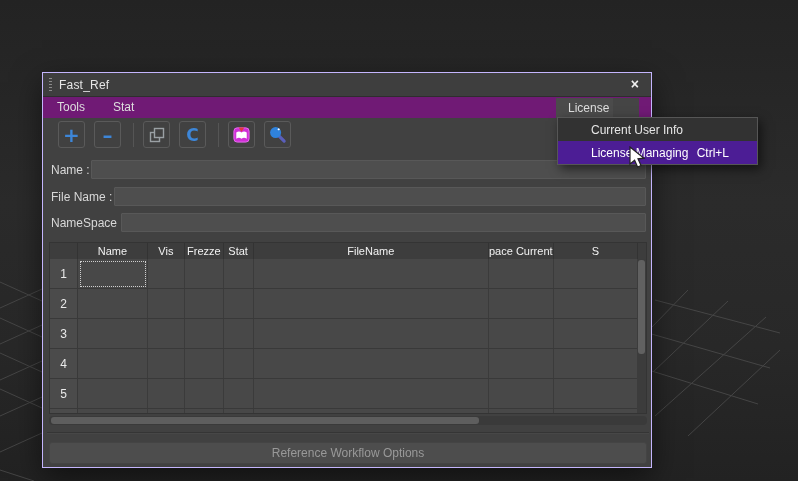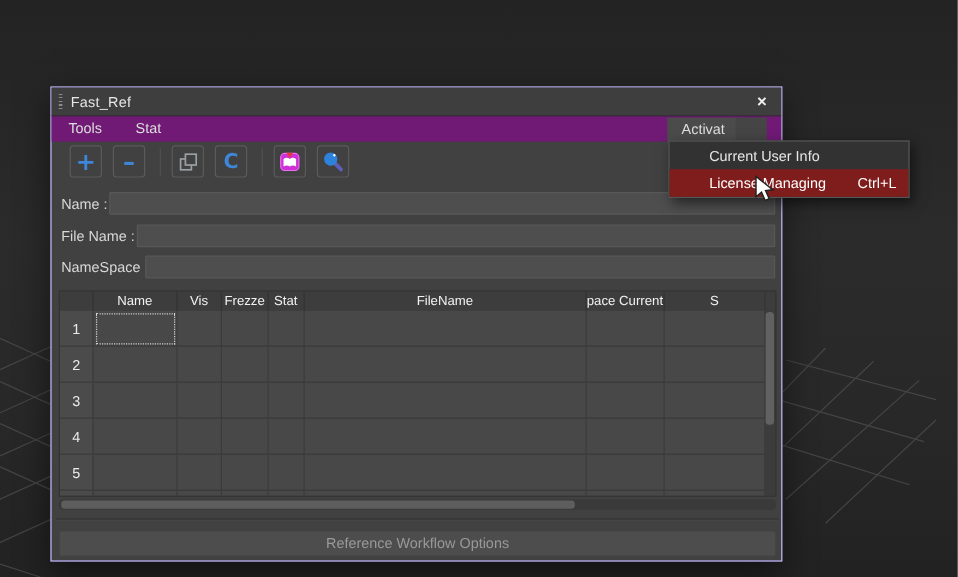--- a/index.html
+++ b/index.html
@@ -63,24 +63,24 @@
   .hscroll { position:absolute; left:6px; top:343px; width:598px; height:9px; background:#3a3a3a; border-radius:4px; }
   .hscroll .thumb { position:absolute; left:2px; top:1px; width:428px; height:7px; background:#5e5e5e; border-radius:3px; }
 
   .footer-sep { position:absolute; left:4px; top:359px; width:602px; height:0; border-top:1px solid #353535; box-shadow:0 1px 0 #474747; }
   .footer-btn { position:absolute; left:6px; top:369px; width:598px; height:22px; background:#4d4d4d; border:1px solid #444;
     border-radius:3px; color:#999999; font-size:12px; text-align:center; line-height:20px; }
 
   
   .dropdown { position:absolute; left:557px; top:117px; width:201px; background:#323232;
     border:1px solid #565656; box-shadow:3px 4px 10px rgba(0,0,0,.55); z-index:10; }
-  .dd-item { height:23px; display:flex; align-items:center; padding-left:33px; padding-right:10px;
+  .dd-item { height:23px; display:flex; align-items:center; padding-left:33px; padding-right:28px;
     color:#e6e6e6; font-size:12px; }
   .dd-item .shortcut { margin-left:auto; font-size:12px; }
-  .dd-item.highlight { background:#7f1d1d; color:#ffffff; }
+  .dd-item.highlight { background:#4c1d95; color:#ffffff; }
 
   .cursor { position:absolute; left:628px; top:146px; z-index:20; }
 </style>
 </head>
 <body>
 
 <svg id="wireframe" width="798" height="481">
   <g stroke="#4d4d4d" stroke-width="1" opacity="0.8">
 
     <line x1="0" y1="282" x2="42" y2="301"></line>
@@ -108,21 +108,21 @@
 
   <div class="titlebar">
     <span class="drag-handle"></span>
     <span class="title">Fast_Ref</span>
     <span class="close-btn">×</span>
   </div>
 
   <div class="menubar">
     <span class="menu-item">Tools</span>
     <span class="menu-item">Stat</span>
-    <span class="menu-item license">Activat</span>
+    <span class="menu-item license">License</span>
     <span class="menubar-corner"></span>
   </div>
 
   <div class="toolbar">
     <div class="tool-btn">
       <span class="glyph-blue">+</span>
     </div>
     <div class="tool-btn">
       <span class="glyph-blue">–</span>
     </div>

